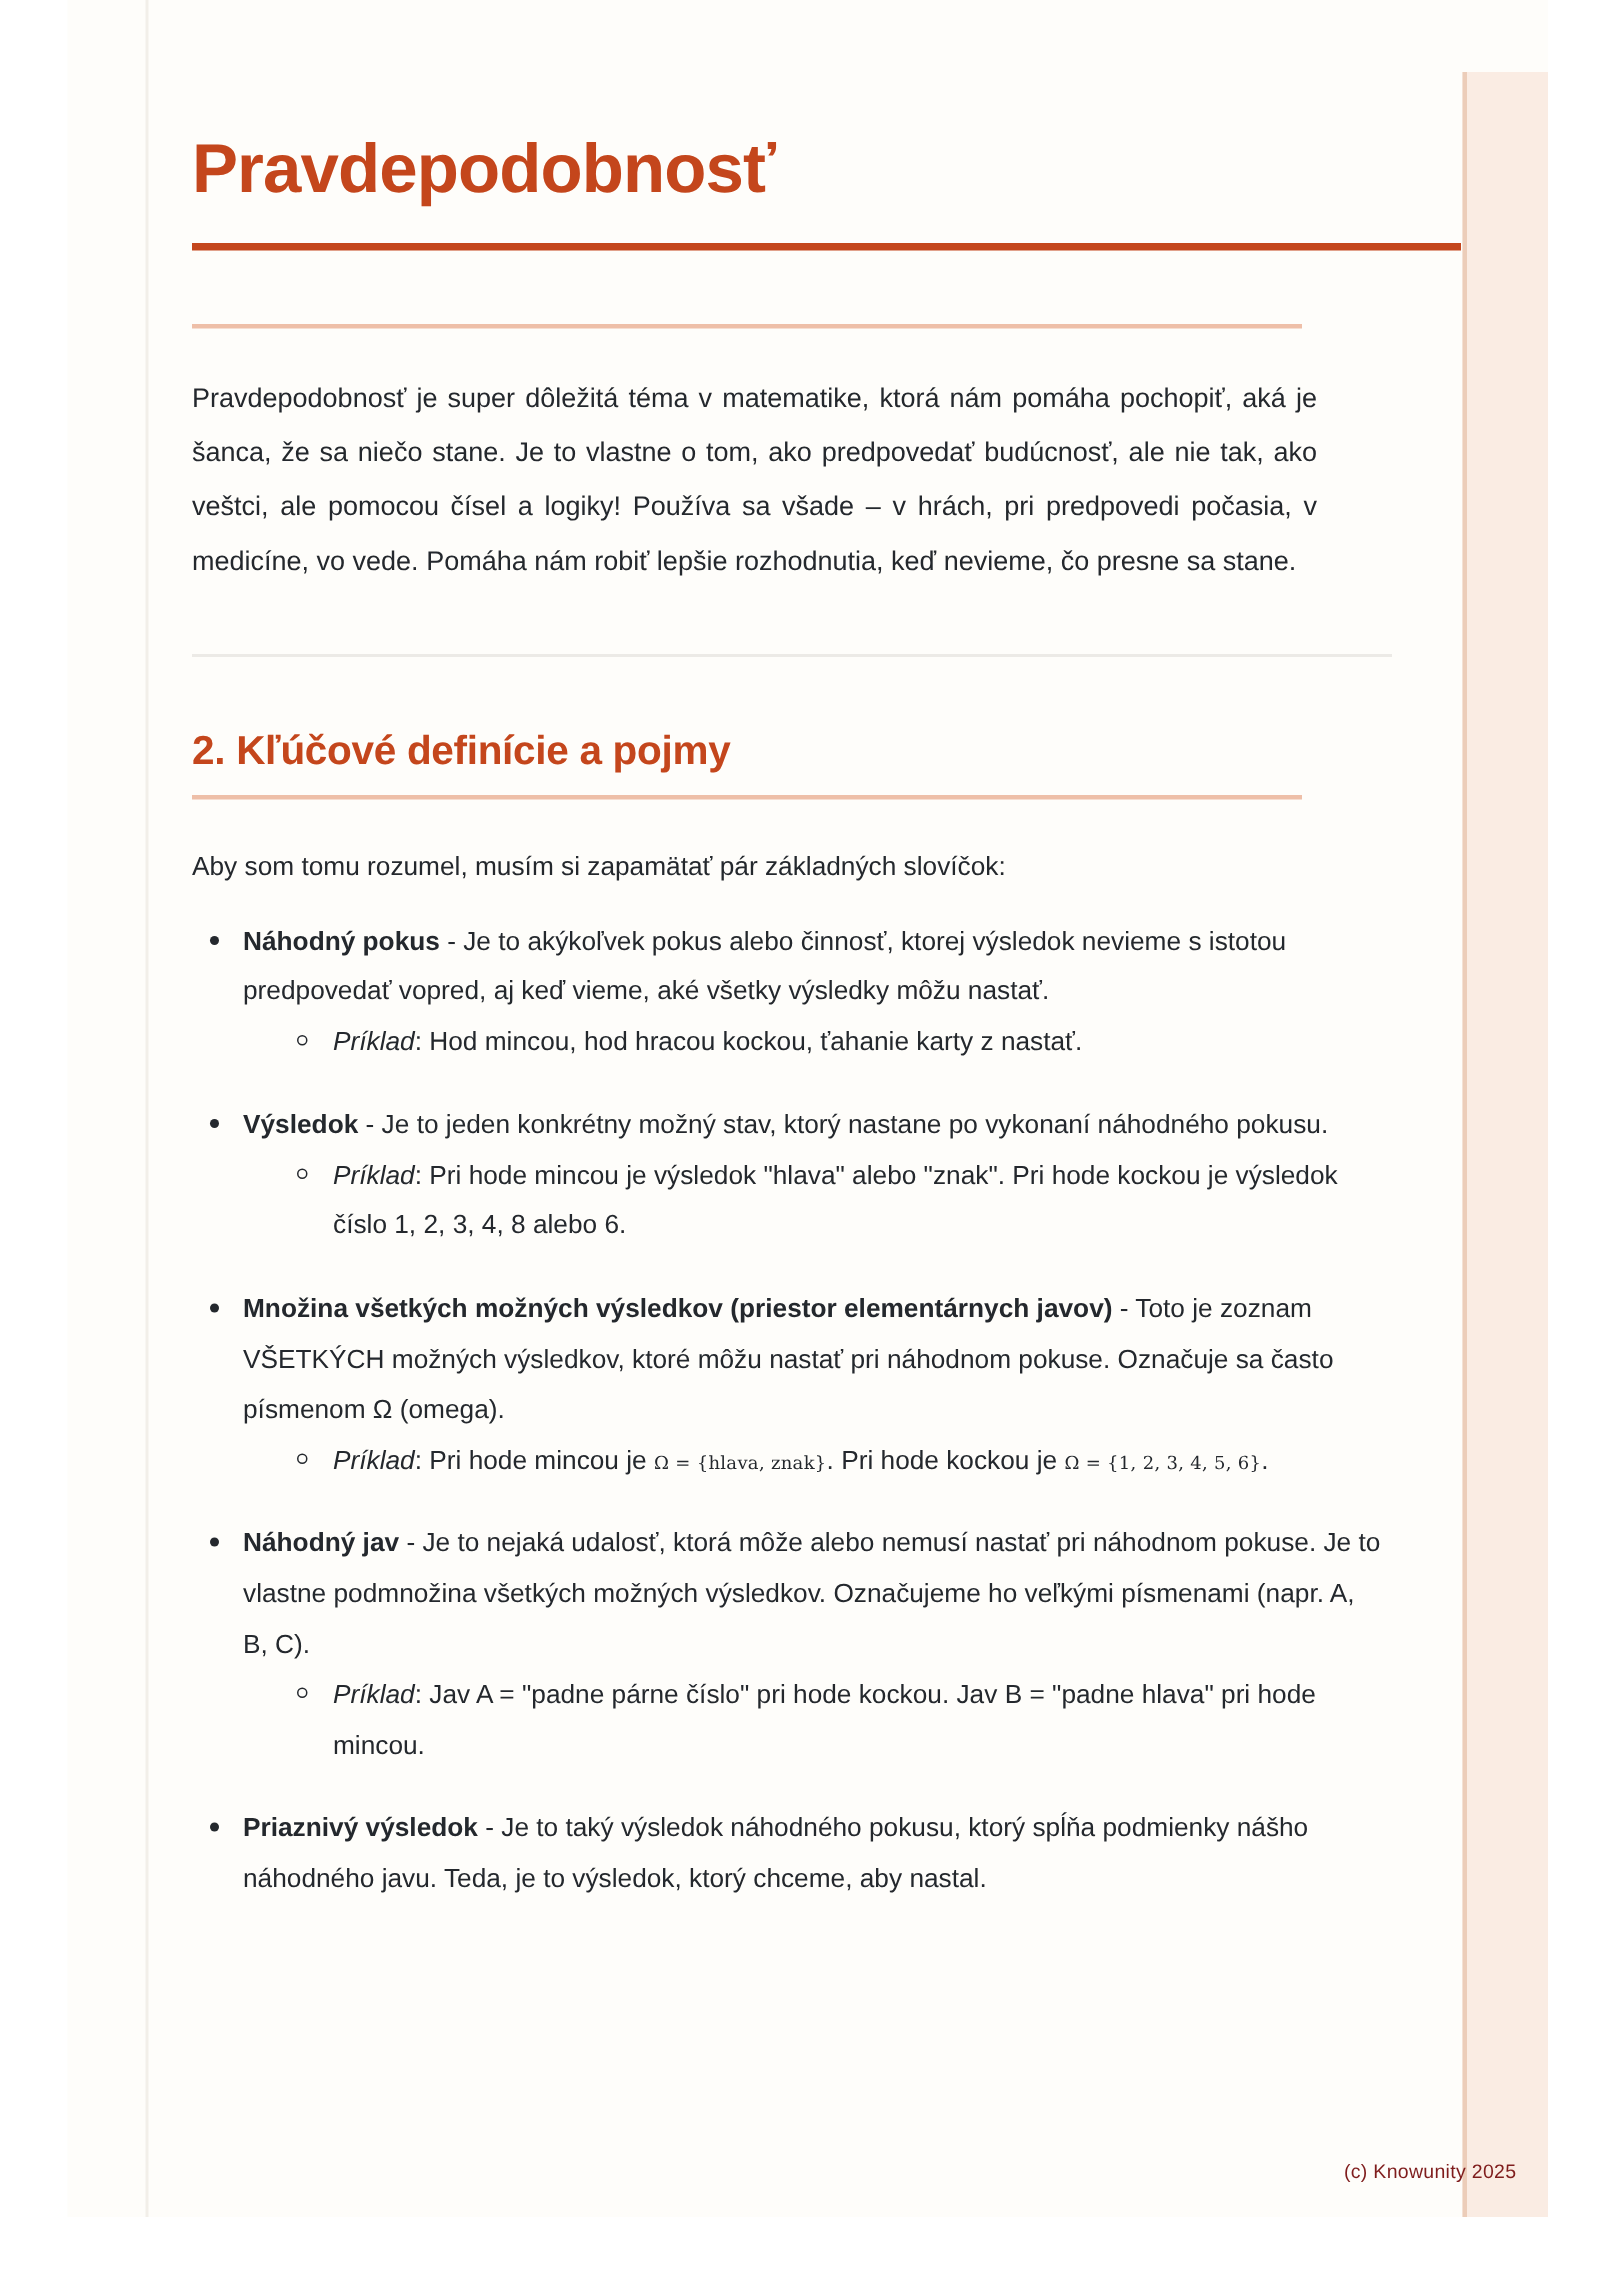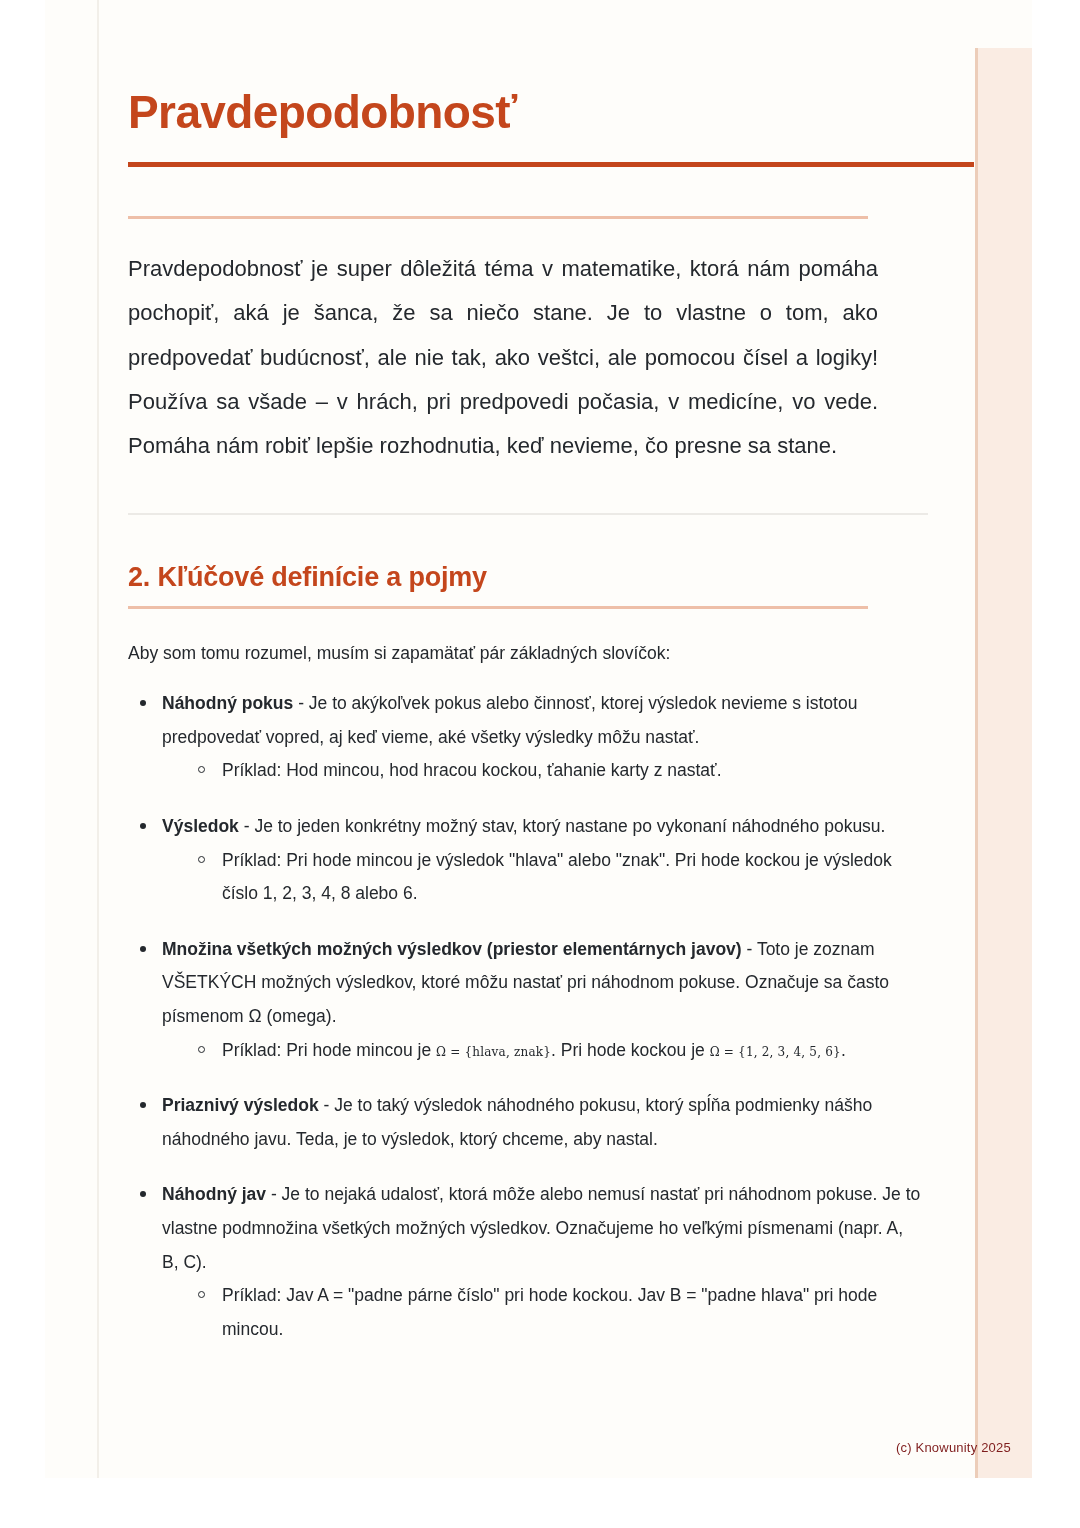--- a/index.html
+++ b/index.html
@@ -91,21 +91,21 @@
     background: #eebfa8;
   }
 
   #section-1 { margin-top: 49px; }
   #section-2 { margin-top: 0; }
 
   
   .para {
     margin: 0;
     padding-top: 28px;
-    font-size: 22px;
+    font-size: 18px;
     line-height: 2.02;
     color: #24282d;
     text-align: justify;
     width: 750px;
   }
   .lead {
     margin: 0;
     padding-top: 30px;
     font-size: 17.5px;
     line-height: 1.6;
@@ -168,21 +168,21 @@
     content: "";
     position: absolute;
     left: 2px;
     top: 12px;
     width: 7px;
     height: 7px;
     border-radius: 50%;
     border: 1.6px solid #24282d;
     box-sizing: border-box;
   }
-  .ex-label { }
+  .ex-label { font-style: italic; }
 
   
   .math {
     font-family: "DejaVu Serif", "Liberation Serif", serif;
     font-size: 12px;
     letter-spacing: 0.2px;
   }
 
   
   #watermark {
@@ -243,30 +243,30 @@
         <li>
           <span class="term">Množina všetkých možných výsledkov (priestor elementárnych javov)</span><span> - Toto je zoznam VŠETKÝCH možných výsledkov, ktoré môžu nastať pri náhodnom pokuse. Označuje sa často písmenom Ω (omega).</span>
           <ul class="sub">
             <li>
               <span class="ex-label">Príklad</span><span>: Pri hode mincou je </span><span class="math">Ω = {hlava, znak}</span><span>. Pri hode kockou je </span><span class="math">Ω = {1, 2, 3, 4, 5, 6}</span><span>.</span>
             </li>
           </ul>
         </li>
 
         <li>
+          <span class="term">Náhodný jav</span><span> - Je to nejaká udalosť, ktorá môže alebo nemusí nastať pri náhodnom pokuse. Je to vlastne podmnožina všetkých možných výsledkov. Označujeme ho veľkými písmenami (napr. A, B, C).</span>
+          <ul class="sub">
+            <li>
+              <span class="ex-label">Príklad</span><span>: Jav A = "padne párne číslo" pri hode kockou. Jav B = "padne hlava" pri hode mincou.</span>
+            </li>
+          </ul>
+        </li>
+
+        <li>
           <span class="term">Priaznivý výsledok</span><span> - Je to taký výsledok náhodného pokusu, ktorý spĺňa podmienky nášho náhodného javu. Teda, je to výsledok, ktorý chceme, aby nastal.</span>
-        </li>
-
-        <li>
-          <span class="term">Náhodný jav</span><span> - Je to nejaká udalosť, ktorá môže alebo nemusí nastať pri náhodnom pokuse. Je to vlastne podmnožina všetkých možných výsledkov. Označujeme ho veľkými písmenami (napr. A, B, C).</span>
-          <ul class="sub">
-            <li>
-              <span class="ex-label">Príklad</span><span>: Jav A = "padne párne číslo" pri hode kockou. Jav B = "padne hlava" pri hode mincou.</span>
-            </li>
-          </ul>
         </li>
 
       </ul>
     </div>
   </div>
 
   <div id="watermark">(c) Knowunity 2025</div>
 
 </div>
 

